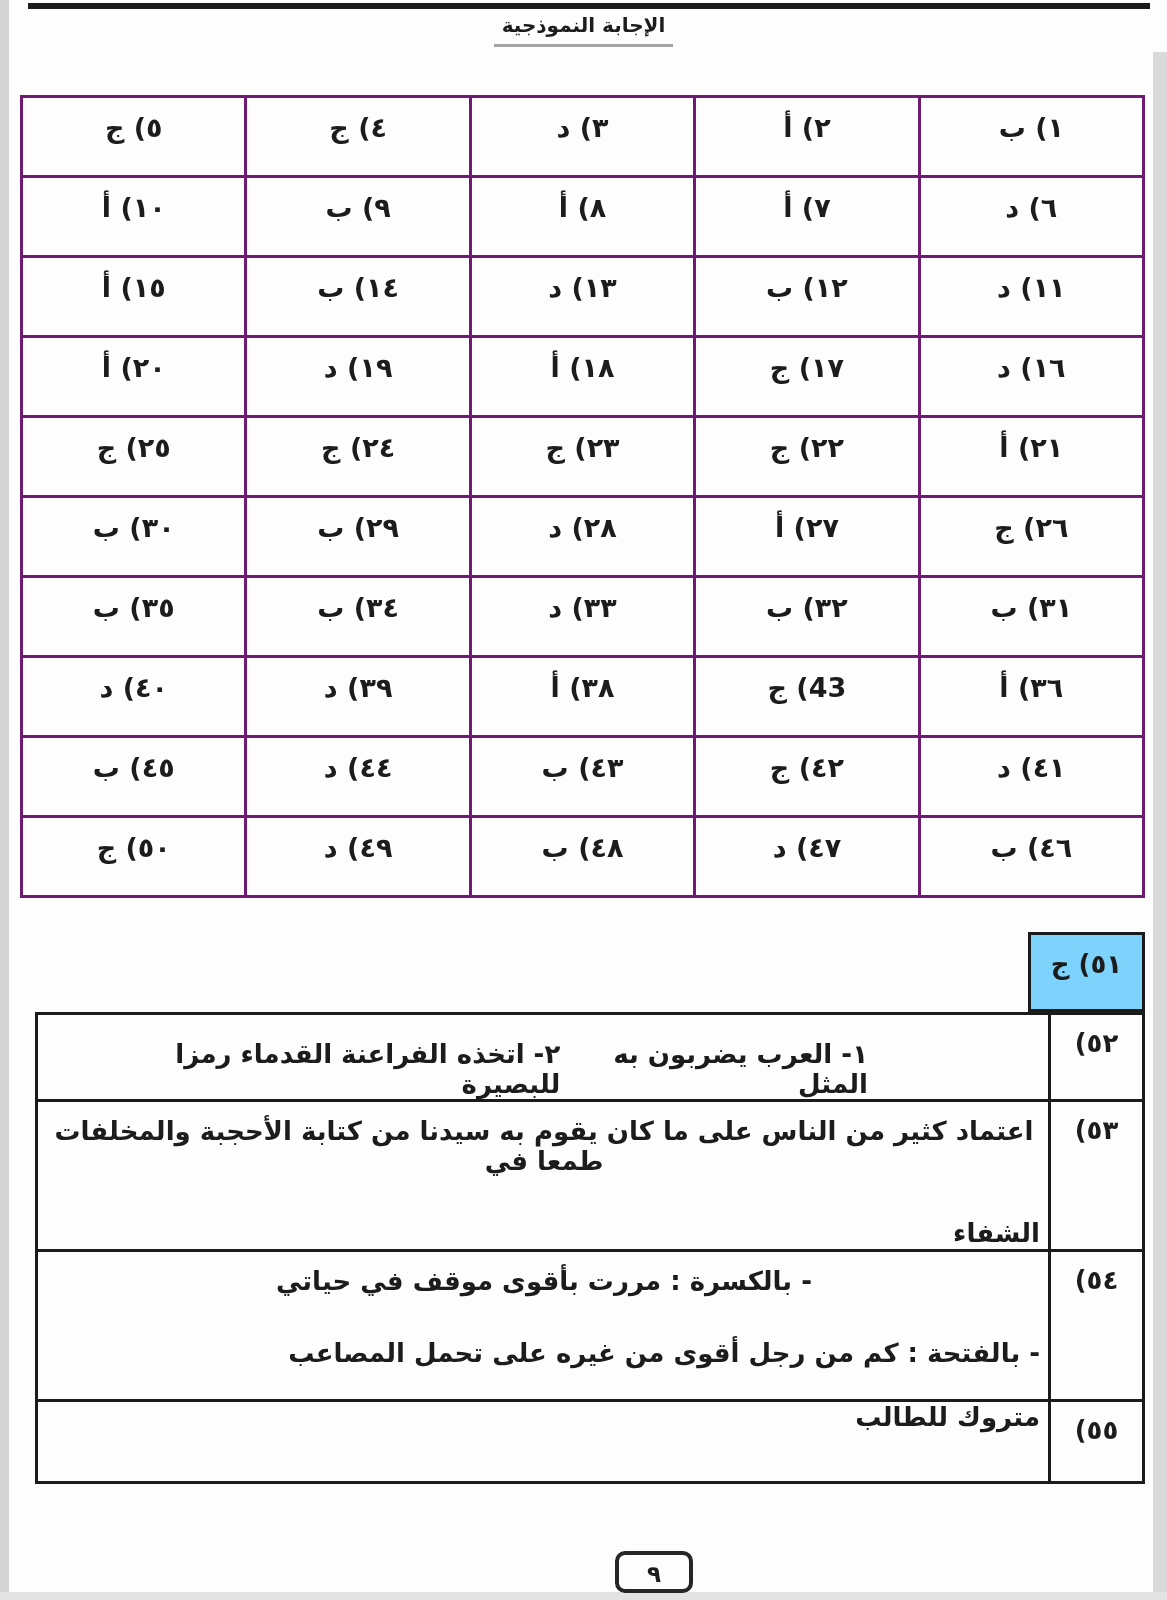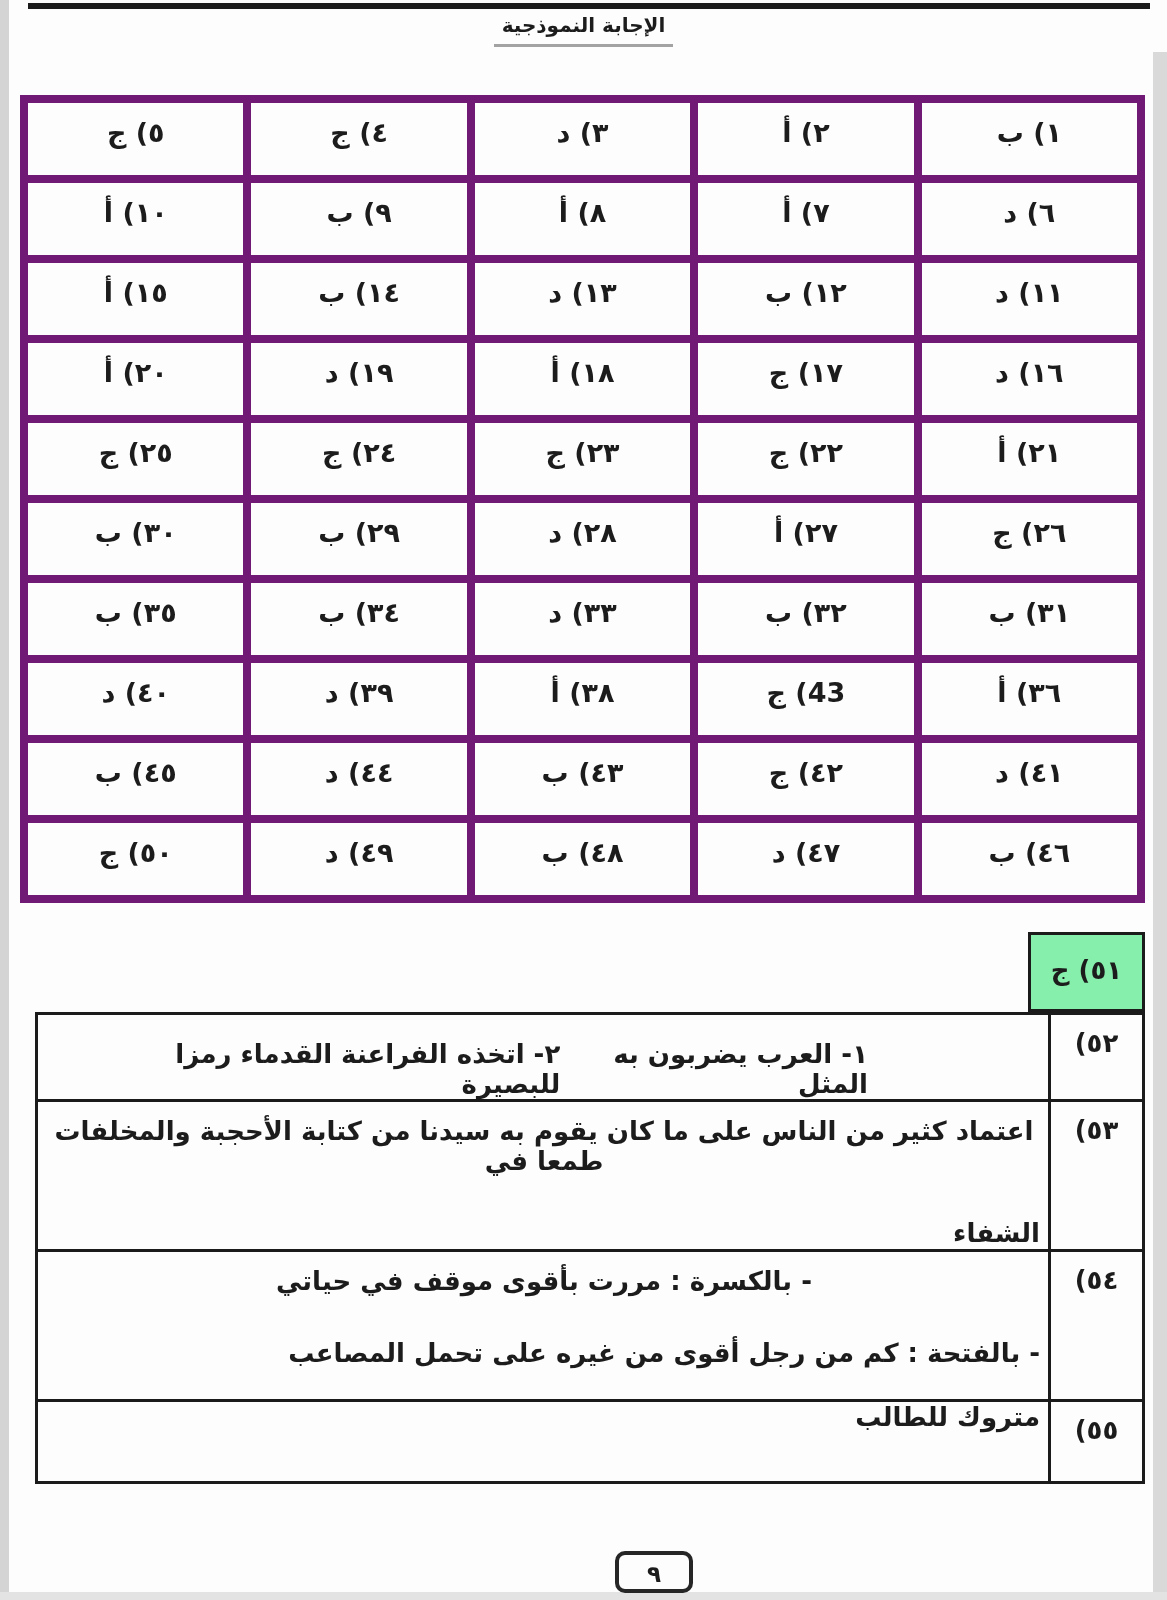--- a/index.html
+++ b/index.html
@@ -28,35 +28,35 @@
     border-bottom: 3px solid #a3a3a3;
   }
 
   
   table.answers {
     position: absolute; top: 95px; right: 22px;
     width: 1125px; height: 803px;
     border-collapse: collapse; table-layout: fixed;
   }
   table.answers td {
-    border: 8px solid #701a75;
+    border: 3px solid #701a75;
     height: 80px;
     vertical-align: top;
     text-align: center;
     padding-top: 14px;
     font-size: 27px;
   }
 
   
   .q51 {
     position: absolute; top: 932px; right: 22px;
     width: 117px; height: 80px;
     border: 3px solid #1b1b1b;
-    text-align: center; font-size: 26px; padding-top: 20px;
-    background: #86efac;
+    text-align: center; font-size: 26px; padding-top: 14px;
+    background: #7dd3fc;
   }
 
   
   table.essay {
     position: absolute; top: 1012px; right: 22px;
     width: 1110px;
     border-collapse: collapse; table-layout: fixed;
   }
   table.essay td { border: 3px solid #1b1b1b; vertical-align: top; font-size: 26px; }
   table.essay td.num { width: 94px; text-align: center; padding-top: 13px; }

